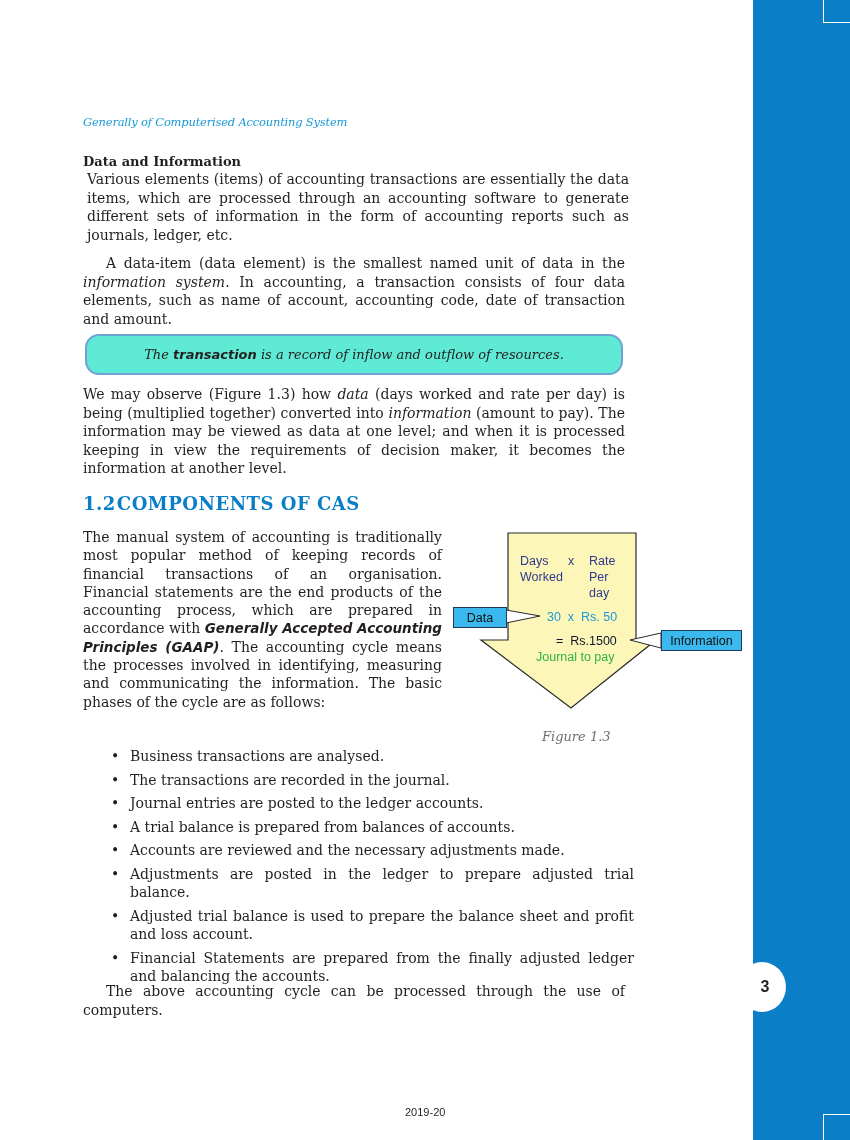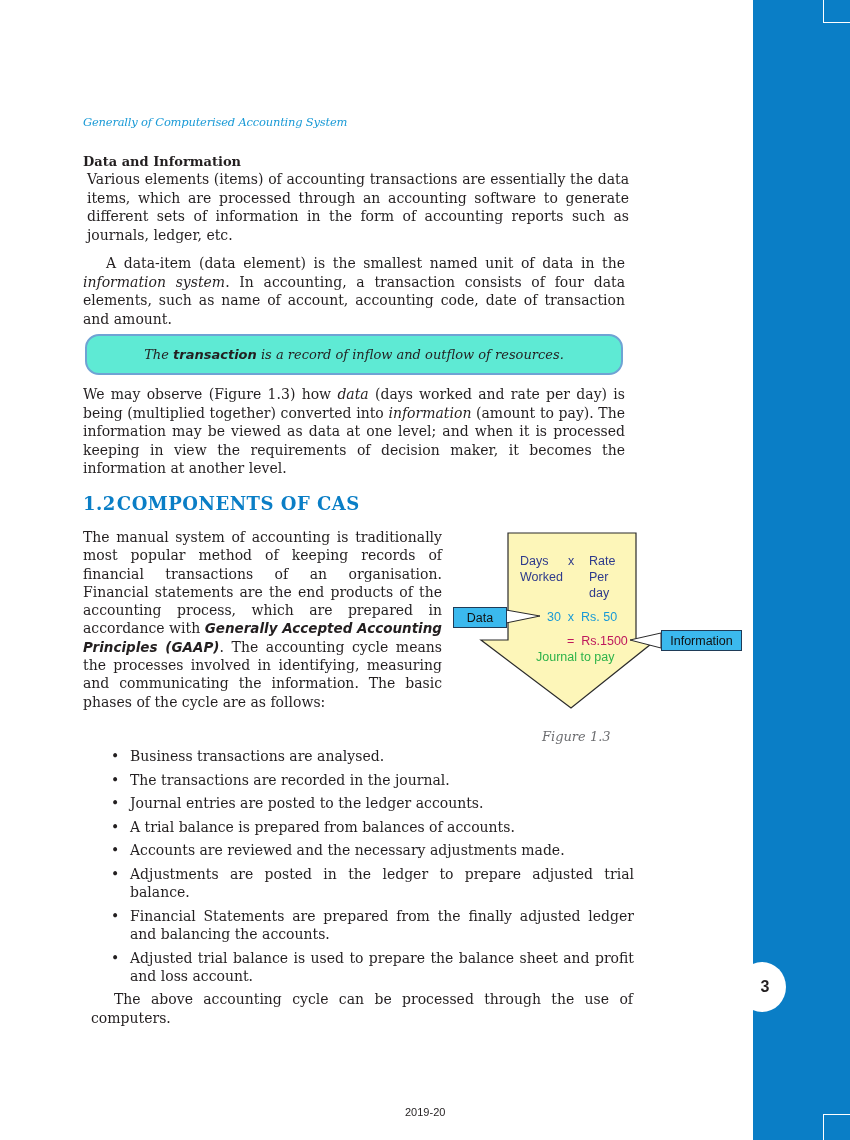--- a/index.html
+++ b/index.html
@@ -73,33 +73,33 @@
     <div>Days</div>
     <div>Worked</div>
   </div>
   <div class="fig-text" style="left:118px;top:23px;color:#2e3a8c;">x</div>
   <div class="fig-text" style="left:139px;top:23px;color:#2e3a8c;">
     <div>Rate</div>
     <div>Per</div>
     <div>day</div>
   </div>
   <div class="fig-text" style="left:97px;top:79px;color:#1a9ad6;white-space:pre;">30  x  Rs. 50</div>
-  <div class="fig-text" style="left:117px;top:103px;color:#be185d;white-space:pre;">=  Rs.1500</div>
+  <div class="fig-text" style="left:106px;top:103px;color:#0f172a;white-space:pre;">=  Rs.1500</div>
   <div class="fig-text" style="left:86px;top:119px;color:#2db34a;">Journal to pay</div>
   <div class="lbl-box" style="left:3px;top:77px;width:54px;height:21px;">Data</div>
   <div class="lbl-box" style="left:211px;top:100px;width:81px;height:21px;">Information</div>
 </div>
 <div class="fig-caption">Figure 1.3</div>
 
 <ul class="bullets">
   <li>Business transactions are analysed.</li>
   <li>The transactions are recorded in the journal.</li>
   <li>Journal entries are posted to the ledger accounts.</li>
   <li>A trial balance is prepared from balances of accounts.</li>
   <li>Accounts are reviewed and the necessary adjustments made.</li>
   <li>Adjustments are posted in the ledger to prepare adjusted trial balance.</li>
+  <li>Adjusted trial balance is used to prepare the balance sheet and profit and loss account.</li>
   <li>Financial Statements are prepared from the finally adjusted ledger and balancing the accounts.</li>
-  <li>Adjusted trial balance is used to prepare the balance sheet and profit and loss account.</li>
 </ul>
 
-<p class="closing" style="margin:8px;">The above accounting cycle can be processed through the use of computers.</p>
+<p class="closing" style="margin:0;">The above accounting cycle can be processed through the use of computers.</p>
 
 <div class="footer-year">2019-20</div>
 
 </body></html>

